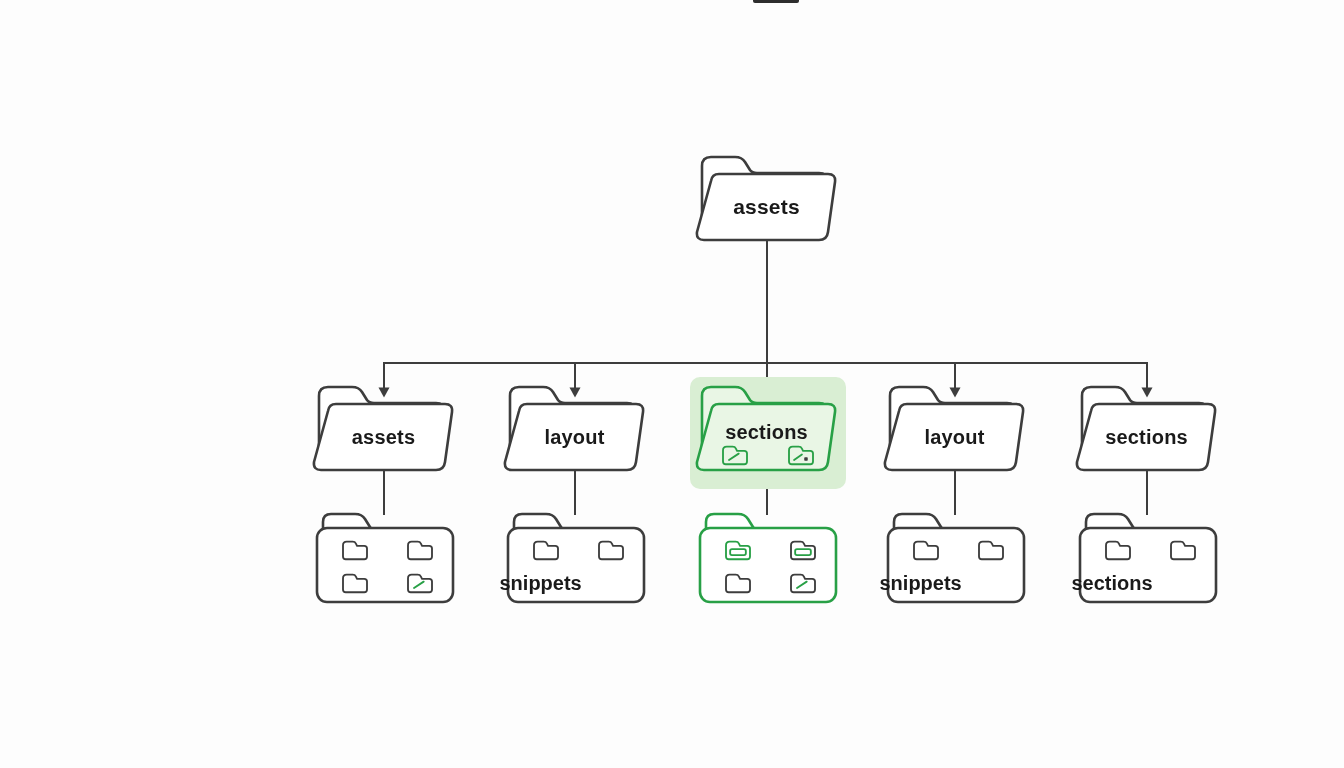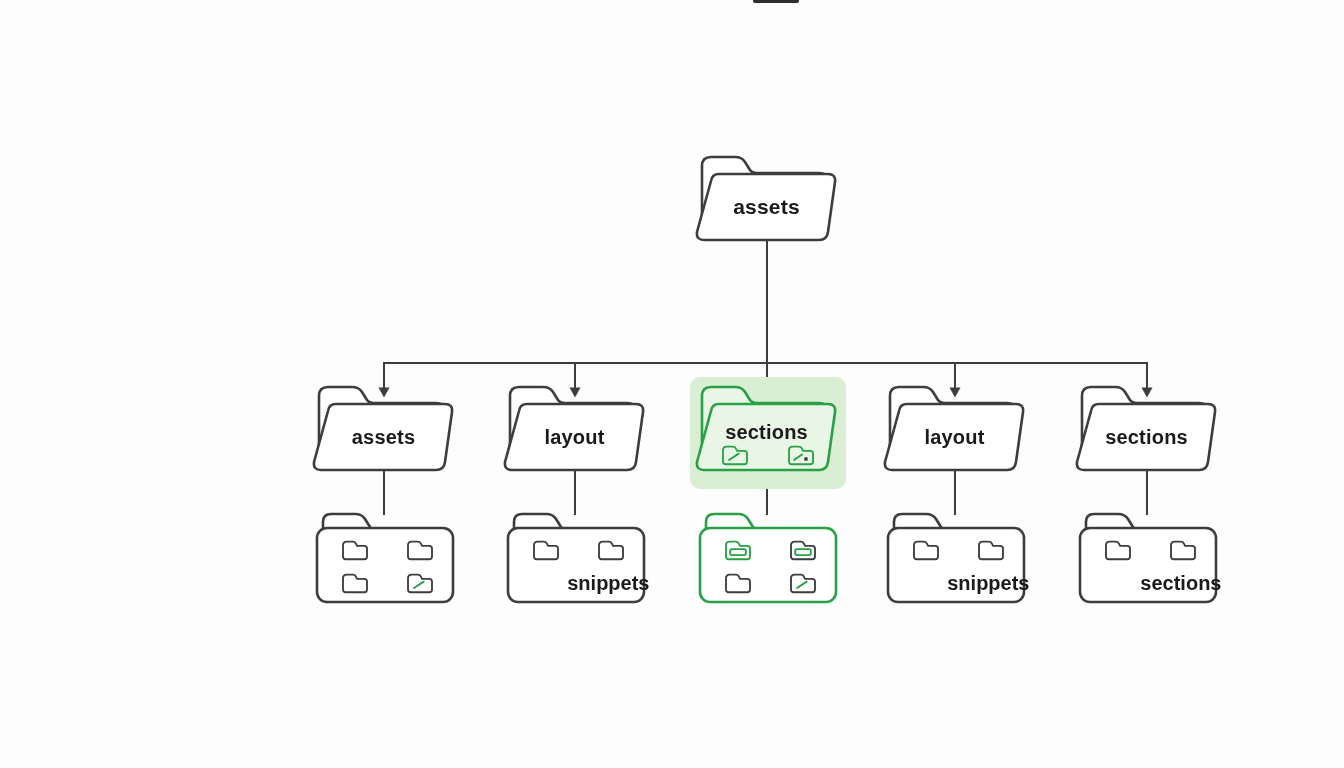--- a/index.html
+++ b/index.html
@@ -34,21 +34,21 @@
   .thin{stroke-width:2;stroke-linejoin:round;stroke-linecap:round;}
   .folder-label{
     position:absolute;left:0;right:0;top:47px;
     text-align:center;
     font-size:20px;font-weight:700;color:var(--text);
     letter-spacing:.2px;line-height:24px;
   }
   .folder-label.hl-label{top:42px;}
   .box-label{
     position:absolute;left:0;right:0;top:61px;
-    text-align:right;
+    text-align:left;
     font-size:20px;font-weight:700;color:var(--text);
     line-height:24px;
   }
   .root-label{font-size:21px;}
   .mini{position:absolute;width:30px;height:24px;}
   .mini svg{width:30px;height:24px;overflow:visible;}
   #highlight{
     position:absolute;left:592px;top:377px;width:156px;height:112px;
     background:var(--highlight-bg);border-radius:10px;
   }

